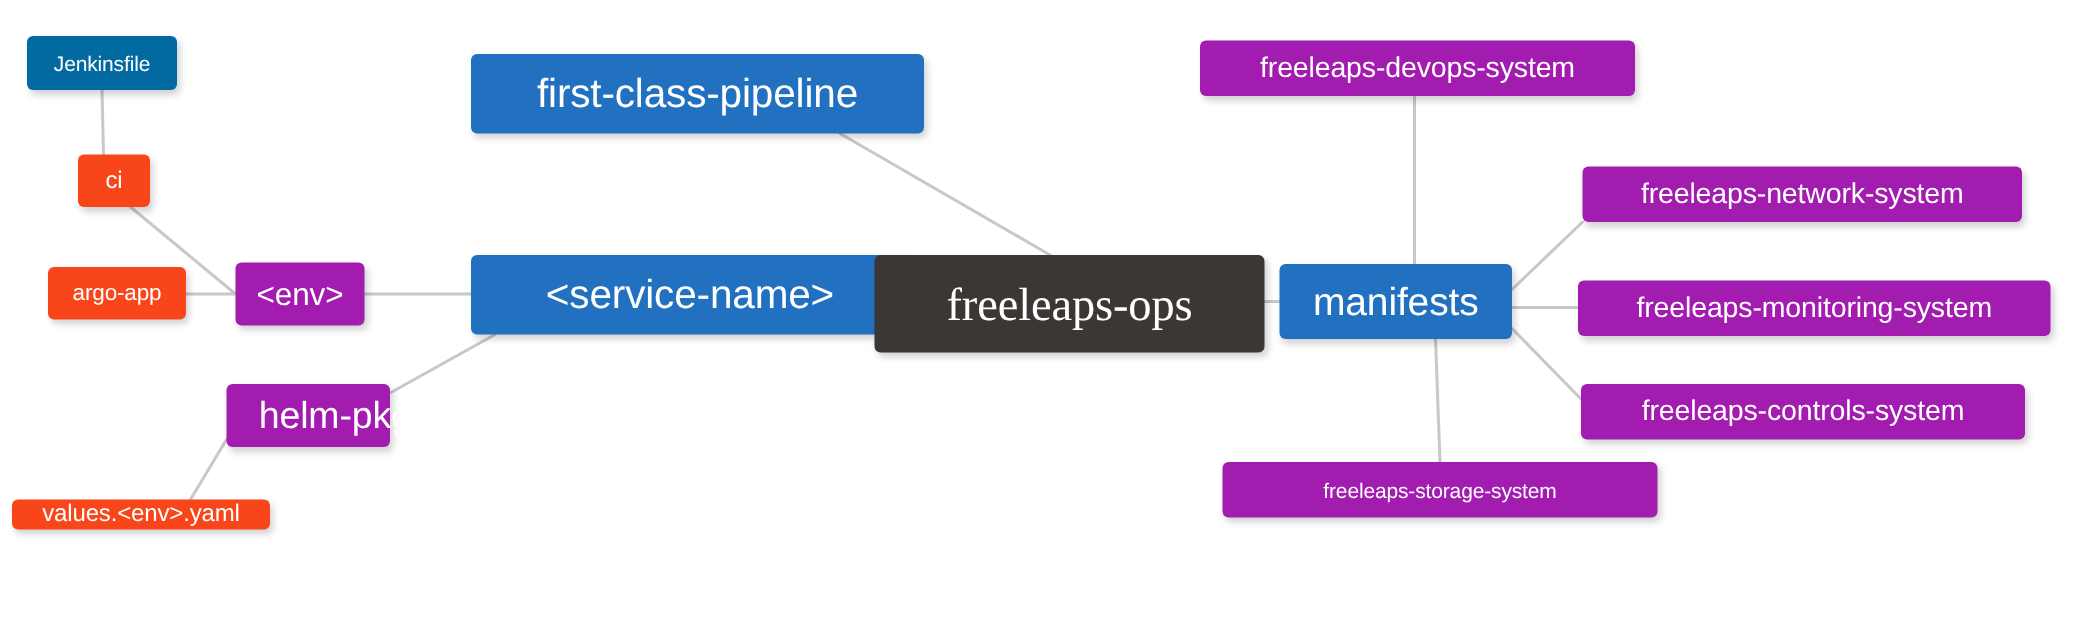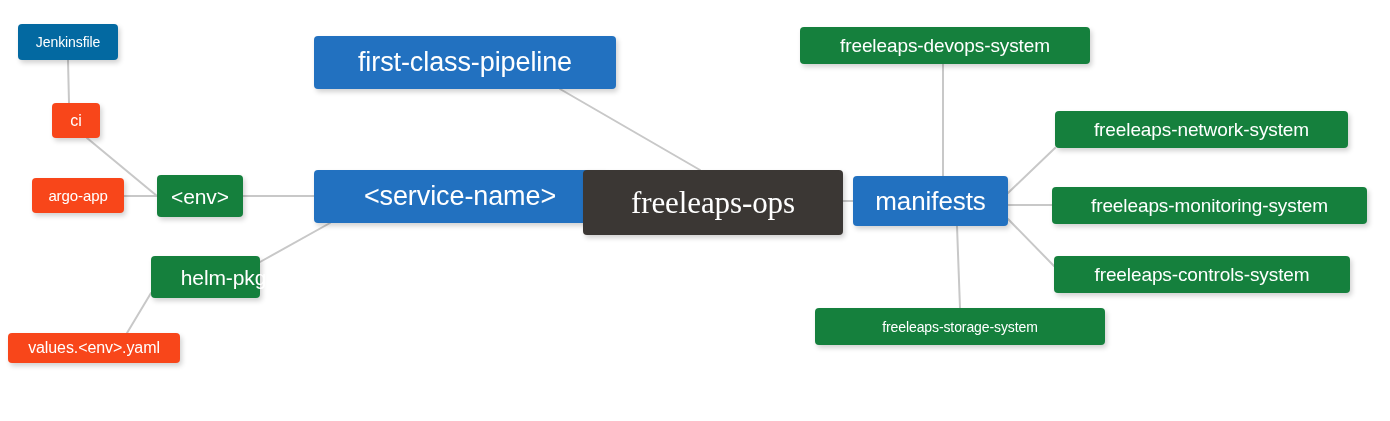--- a/index.html
+++ b/index.html
@@ -37,21 +37,21 @@
     border-radius: 4px;
     white-space: nowrap;
     line-height: 1;
     letter-spacing: -0.1px;
     box-shadow: 2px 3px 5px rgba(0,0,0,0.18);
     cursor: pointer;
     user-select: none;
   }
   .n-root   { background: #3b3734; font-family: Liberation Serif, serif; }
   .n-blue   { background: #2271c0; }
-  .n-green  { background: #15803d; }
+  .n-green  { background: #a21caf; }
   .n-red    { background: #f8461a; }
   .n-orange { background: #0369a1; }
 </style>
 </head>
 <body>
 
 <div id="canvas" style="background: rgb(255, 255, 255);">
   <svg id="edges" viewBox="0 0 1390 421" xmlns="http://www.w3.org/2000/svg">
       <line x1="68" y1="60" x2="69" y2="103" stroke="#c8c8c8" stroke-width="2" stroke-linecap="round"></line>
       <line x1="87" y1="138" x2="157" y2="196" stroke="#c8c8c8" stroke-width="2" stroke-linecap="round"></line>
@@ -74,24 +74,24 @@
       </div>
       <div class="node n-red" style="left: 52px; top: 103px; width: 48px; height: 35px; font-size: 16px;">
         <span>ci</span>
       </div>
       <div class="node n-red" style="left: 32px; top: 178px; width: 92px; height: 35px; font-size: 15px;">
         <span>argo-app</span>
       </div>
       <div class="node n-green" style="left: 157px; top: 175px; width: 86px; height: 42px; font-size: 21px;">
         <span>&lt;env&gt;</span>
       </div>
-      <div class="node n-green" style="left: 151px; top: 256px; width: 109px; height: 42px; font-size: 21px; padding-left: 36px;">
+      <div class="node n-green" style="left: 151px; top: 256px; width: 109px; height: 42px; font-size: 25px; padding-left: 36px;">
         <span>helm-pkg</span>
       </div>
-      <div class="node n-red" style="left: 8px; top: 333px; width: 172px; height: 30px; font-size: 16px; text-align: center;">
+      <div class="node n-red" style="left: 8px; top: 333px; width: 172px; height: 20px; font-size: 16px; text-align: center;">
         <span>values.&lt;env&gt;.yaml</span>
       </div>
       <div class="node n-blue" style="left: 314px; top: 36px; width: 302px; height: 53px; font-size: 27px;">
         <span>first-class-pipeline</span>
       </div>
       <div class="node n-blue" style="left: 314px; top: 170px; width: 292px; height: 53px; font-size: 27px;">
         <span>&lt;service-name&gt;</span>
       </div>
       <div class="node n-root" style="left: 583px; top: 170px; width: 260px; height: 65px; font-size: 31px;">
         <span>freeleaps-ops</span>

